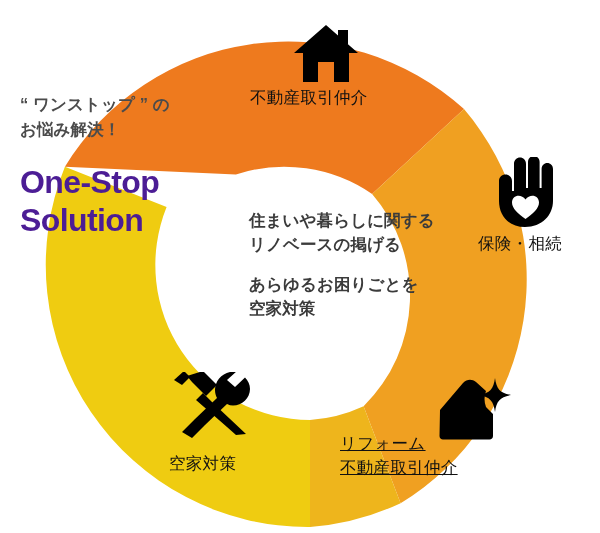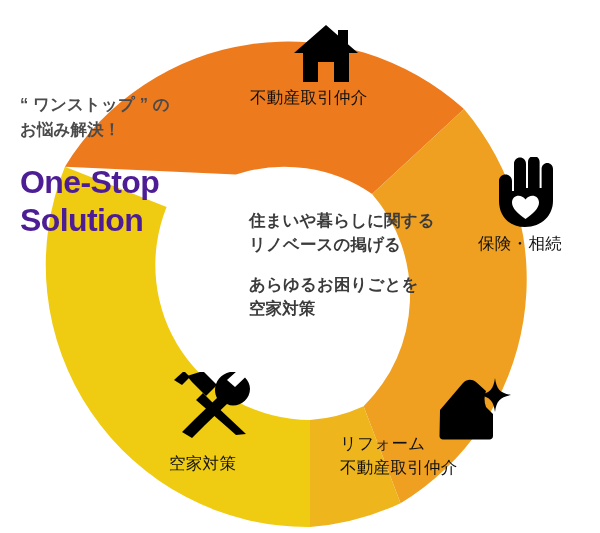--- a/index.html
+++ b/index.html
@@ -59,21 +59,21 @@
     position:absolute;
     font-size:16.5px;
     font-weight:500;
     color:#111111;
     line-height:1.45;
     letter-spacing:0.3px;
     white-space:nowrap;
   }
   #label-realestate{left:250px;top:86px;}
   #label-insurance{left:478px;top:232px;}
-  #label-reform{left:340px;top:432px;}
+  #label-reform{left:340px;top:432px;text-decoration:underline;}
   #label-vacant{left:169px;top:452px;}
 
   .icon-wrap{position:absolute;}
   #icon-house{left:293px;top:24px;}
   #icon-hand{left:496px;top:157px;}
   #icon-sparkle{left:437px;top:378px;}
   #icon-tools{left:170px;top:372px;}
 </style>
 </head>
 <body>

